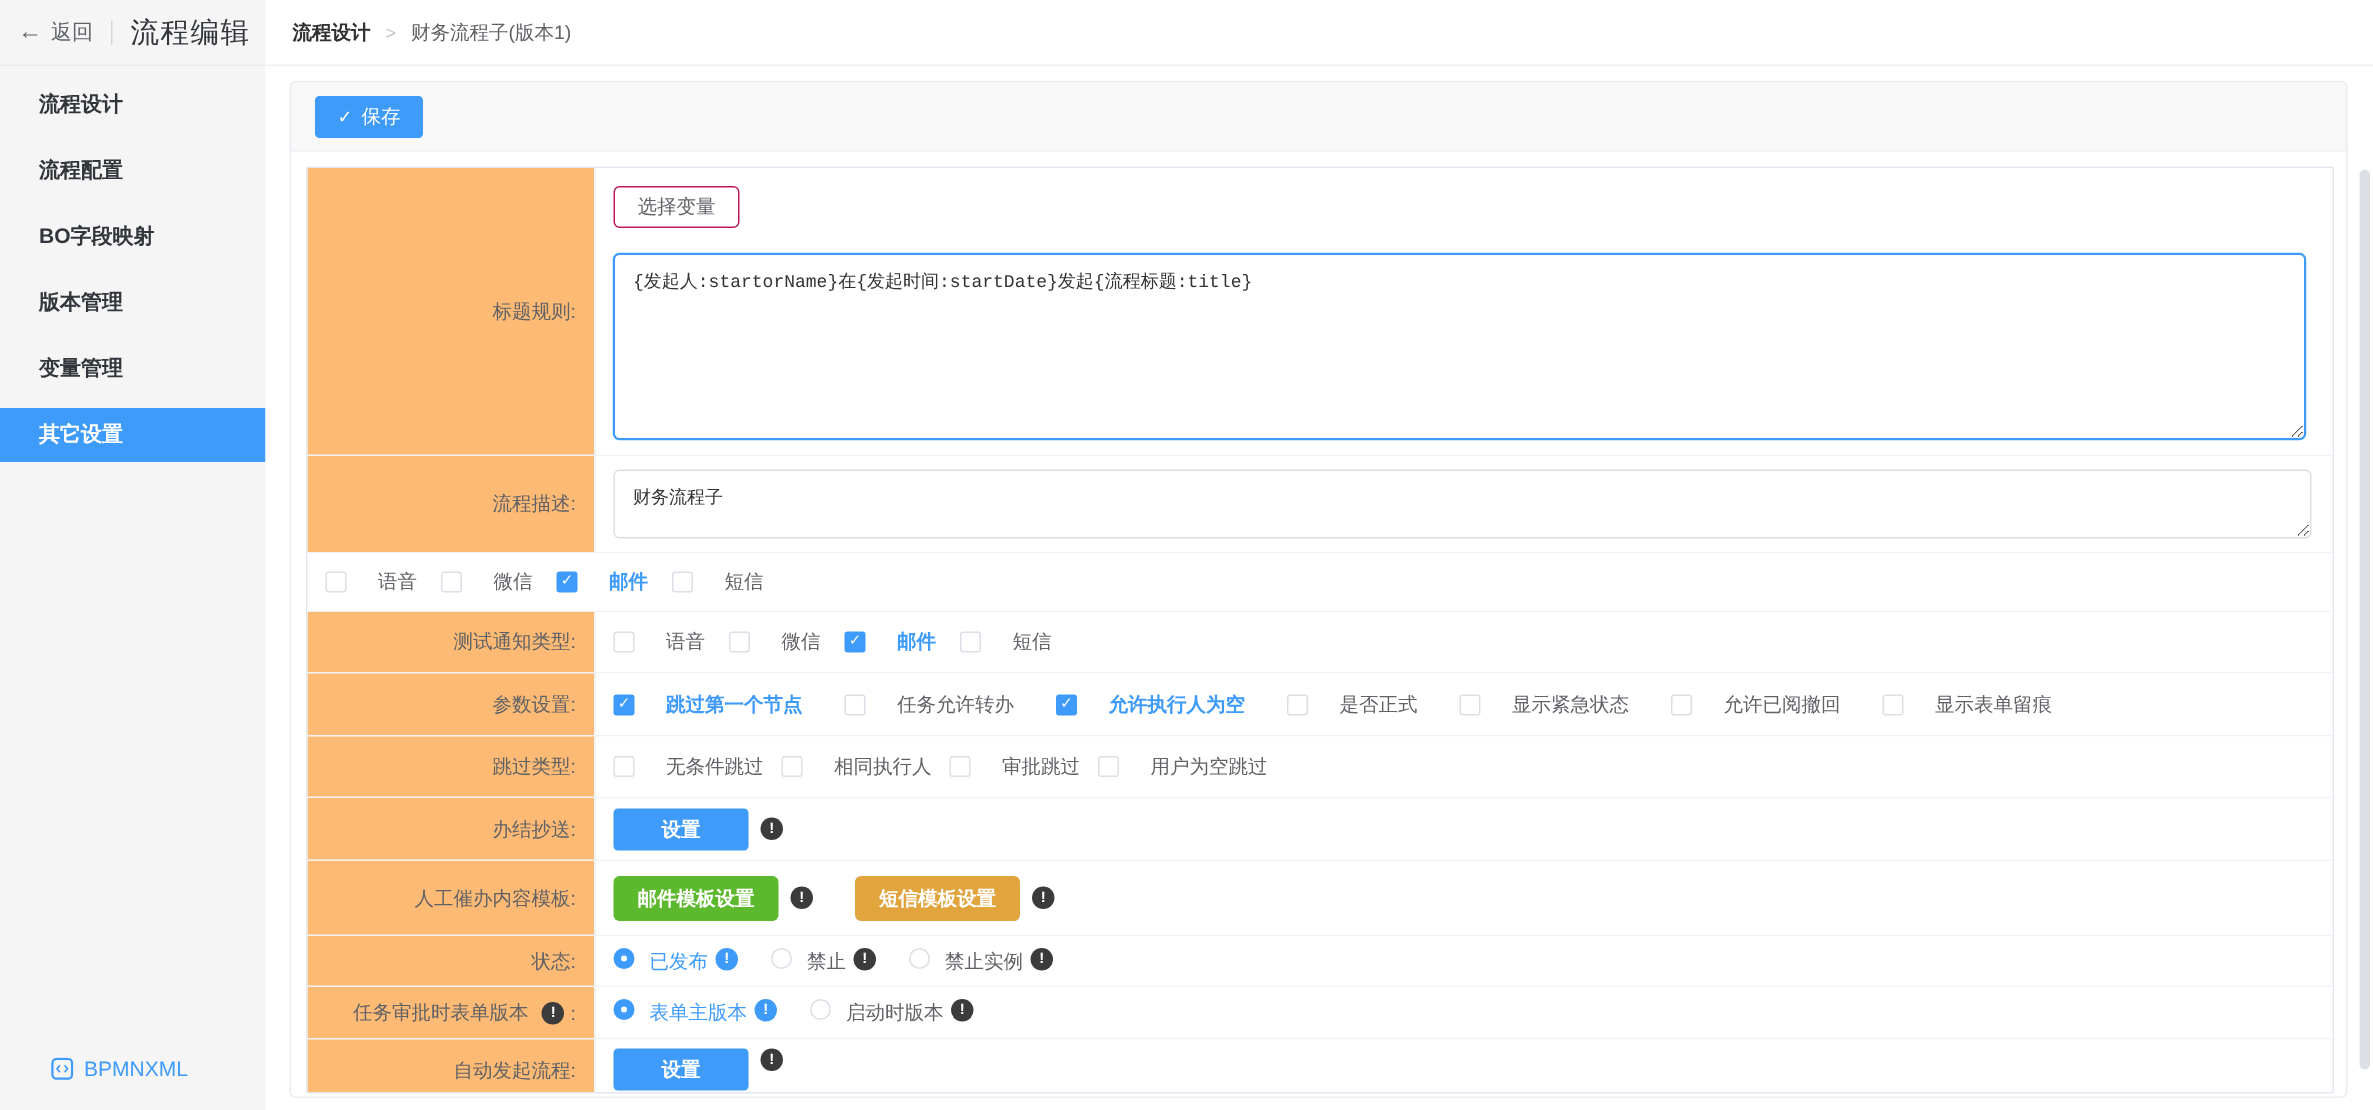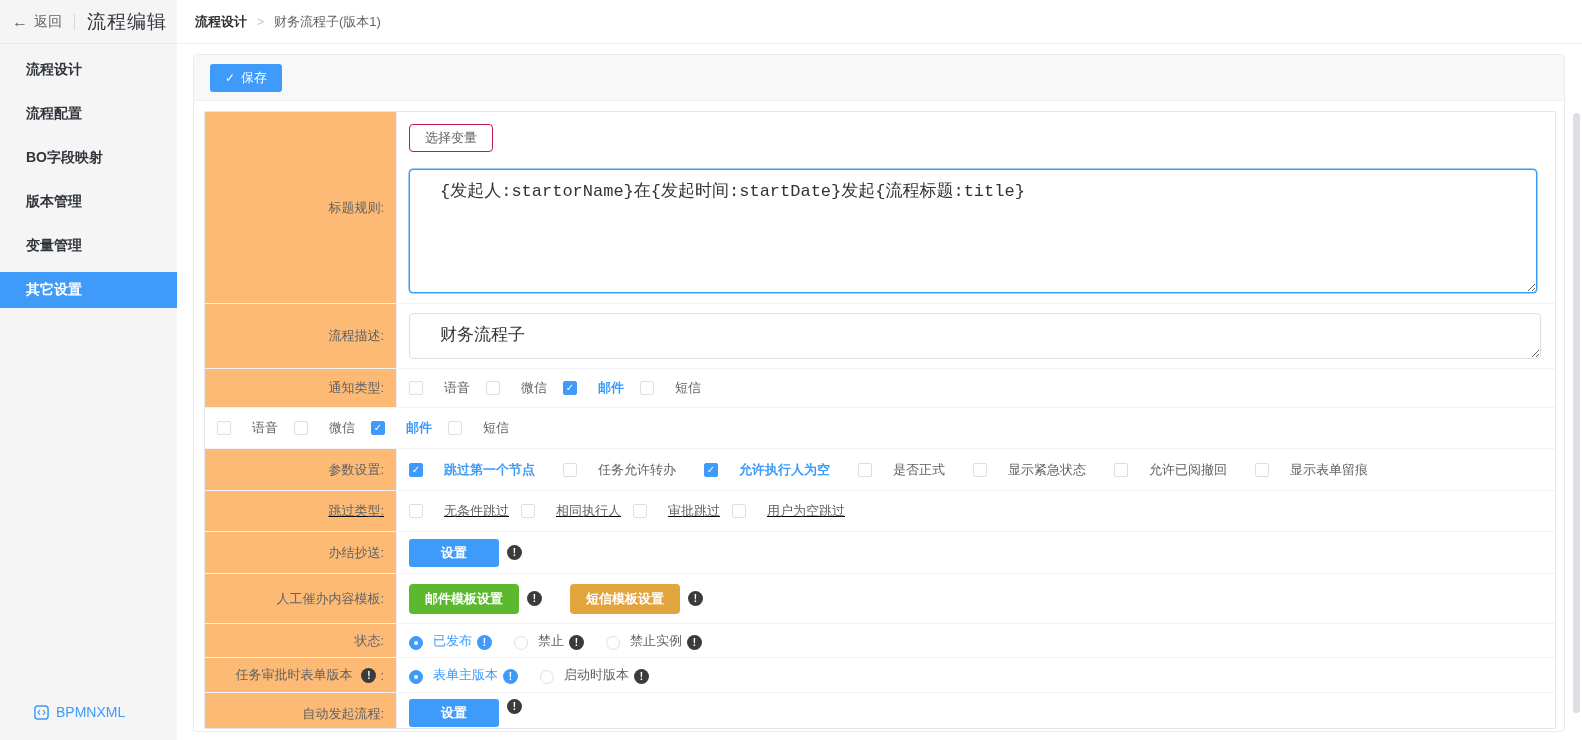--- a/index.html
+++ b/index.html
@@ -53,48 +53,48 @@
   .row-content { flex:1; display:flex; align-items:center; padding-left:12px; background:#fff;
                  min-width:0; }
   .row-content.col { flex-direction:column; align-items:flex-start; justify-content:flex-start;
                      padding-top:12px; padding-right:4px; }
 
   .r-title   { height:192px; }
   .r-desc    { height:65px; }
   .r-notify  { height:39px; }
   .r-testnotify { height:41px; }
   .r-params  { height:42px; }
-  .r-skip    { height:41px;text-decoration:underline; }
+  .r-skip    { height:41px; }
   .r-cc      { height:42px; }
   .r-urge    { height:50px; }
   .r-status  { height:34px; }
   .r-version { height:35px; }
   .r-auto .row-content { align-items:flex-start; padding-top:6px; }
 
   .btn-plain { background:#fff; border:1px solid #be185d; border-radius:4px; color:#606266;
                font-size:13px; height:28px; padding:0 15px; }
-  textarea { font-family:"Liberation Mono", monospace; font-size:17px; color:#333;
-             border-radius:4px; padding:9px 30px; width:calc(100% - 14px); outline:none; }
+  textarea { font-family:"Liberation Mono", monospace; font-size:12px; color:#333;
+             border-radius:4px; padding:9px 12px; width:calc(100% - 14px); outline:none; }
   .ta-title { border:1px solid #3e9bfa; height:124px; margin-top:17px; box-shadow:0 0 0 0.5px #3e9bfa; }
   .ta-desc  { border:1px solid #dcdfe6; height:46px; }
 
   
   .cb { display:flex; align-items:center; cursor:pointer; }
   .cb .box { width:14px; height:14px; border:1px solid #dcdfe6; border-radius:2px; background:#fff;
              margin-right:9px; flex-shrink:0; display:flex; align-items:center; justify-content:center; }
   .cb.checked .box { background:#3e9bfa; border-color:#3e9bfa; }
   .cb .box i { font-style:normal; color:#fff; font-size:10px; line-height:1; }
   .cb .cb-label { font-size:13px; color:#606266;margin-left:12px; }
   .cb.checked .cb-label { color:#3e9bfa;font-weight:bold; }
   .gap16 > .cb { margin-right:16px; }
   .gap28 > .cb { margin-right:28px; }
   .gap12 > .cb { margin-right:12px; }
 
   
-  .rd { display:flex; align-items:flex-end; margin-right:22px; cursor:pointer; }
+  .rd { display:flex; align-items:flex-start; margin-right:22px; cursor:pointer; }
   .rd .dot { width:14px; height:14px; border-radius:50%; border:1px solid #dcdfe6; background:#fff;
              margin-right:10px; position:relative; flex-shrink:0; }
   .rd.selected .dot { background:#3e9bfa; border-color:#3e9bfa; }
   .rd.selected .dot::after { content:""; position:absolute; left:50%; top:50%;
              transform:translate(-50%,-50%); width:4px; height:4px; border-radius:50%; background:#fff; }
   .rd .rd-label { font-size:13px; color:#606266; }
   .rd.selected .rd-label { color:#3e9bfa; }
 
   
   .info { width:15px; height:15px; border-radius:50%; background:#3b3b3b; color:#fff;
@@ -171,21 +171,20 @@
       </div>
 
       <div class="form-row r-desc">
         <div class="row-label">流程描述:</div>
         <div class="row-content">
           <textarea class="ta-desc" spellcheck="false" style="">财务流程子</textarea>
         </div>
       </div>
 
       <div class="form-row r-notify">
-        <div class="row-label">通知类型:</div>
         <div class="row-content gap16">
           <span class="cb">
             <span class="box"></span>
             <span class="cb-label">语音</span>
           </span>
           <span class="cb">
             <span class="box"></span>
             <span class="cb-label">微信</span>
           </span>
           <span class="cb checked">
@@ -195,20 +194,21 @@
             <span class="cb-label">邮件</span>
           </span>
           <span class="cb">
             <span class="box"></span>
             <span class="cb-label">短信</span>
           </span>
         </div>
       </div>
 
       <div class="form-row r-testnotify">
+        <div class="row-label">测试通知类型:</div>
         <div class="row-content gap16">
           <span class="cb">
             <span class="box"></span>
             <span class="cb-label">语音</span>
           </span>
           <span class="cb">
             <span class="box"></span>
             <span class="cb-label">微信</span>
           </span>
           <span class="cb checked">

